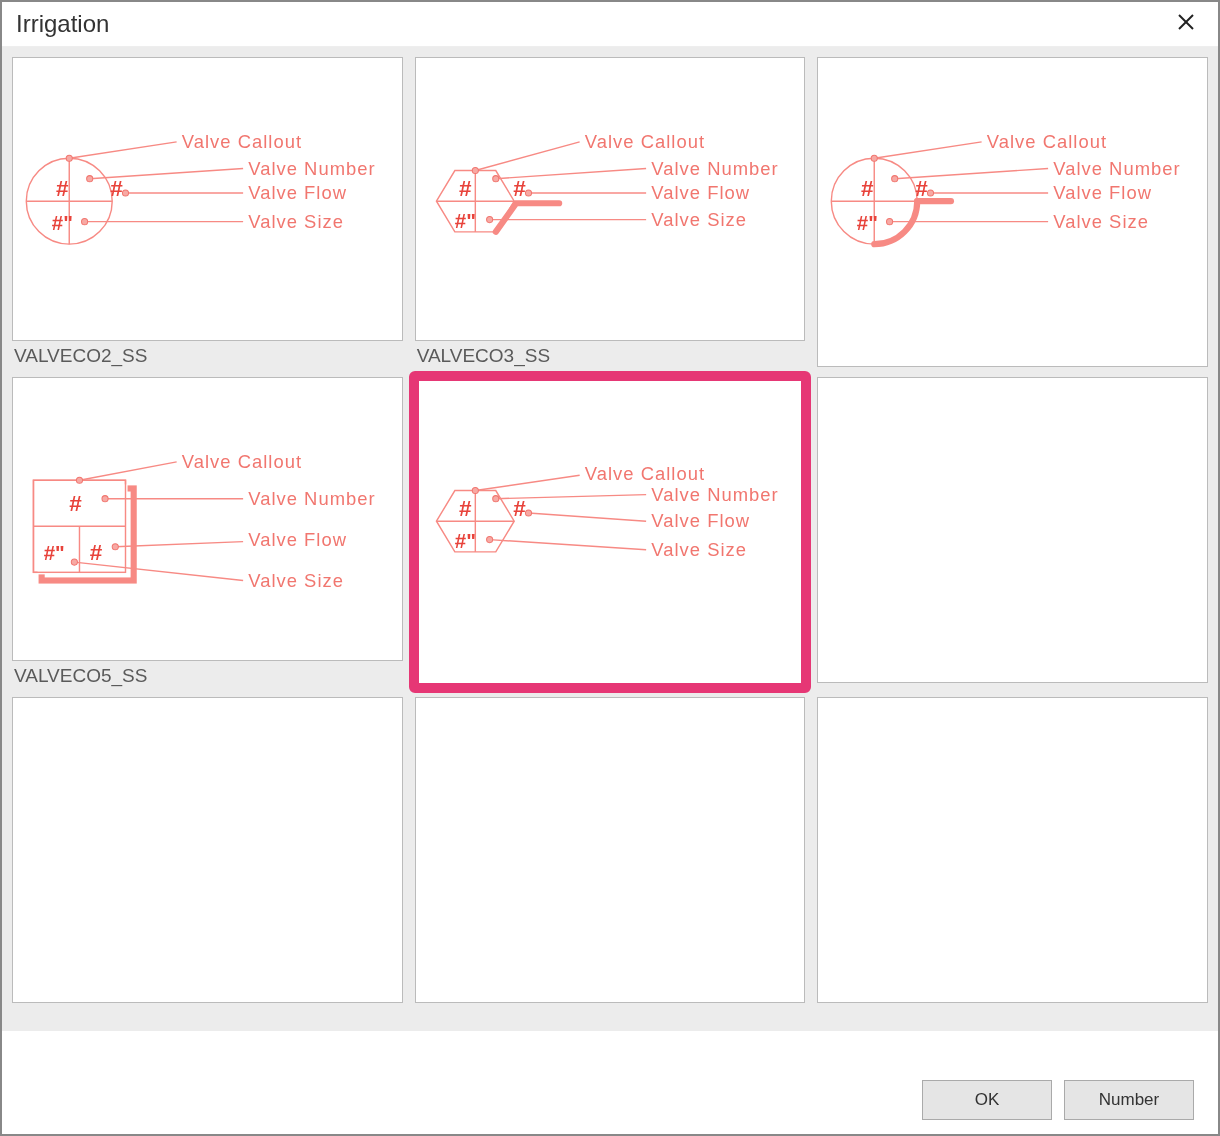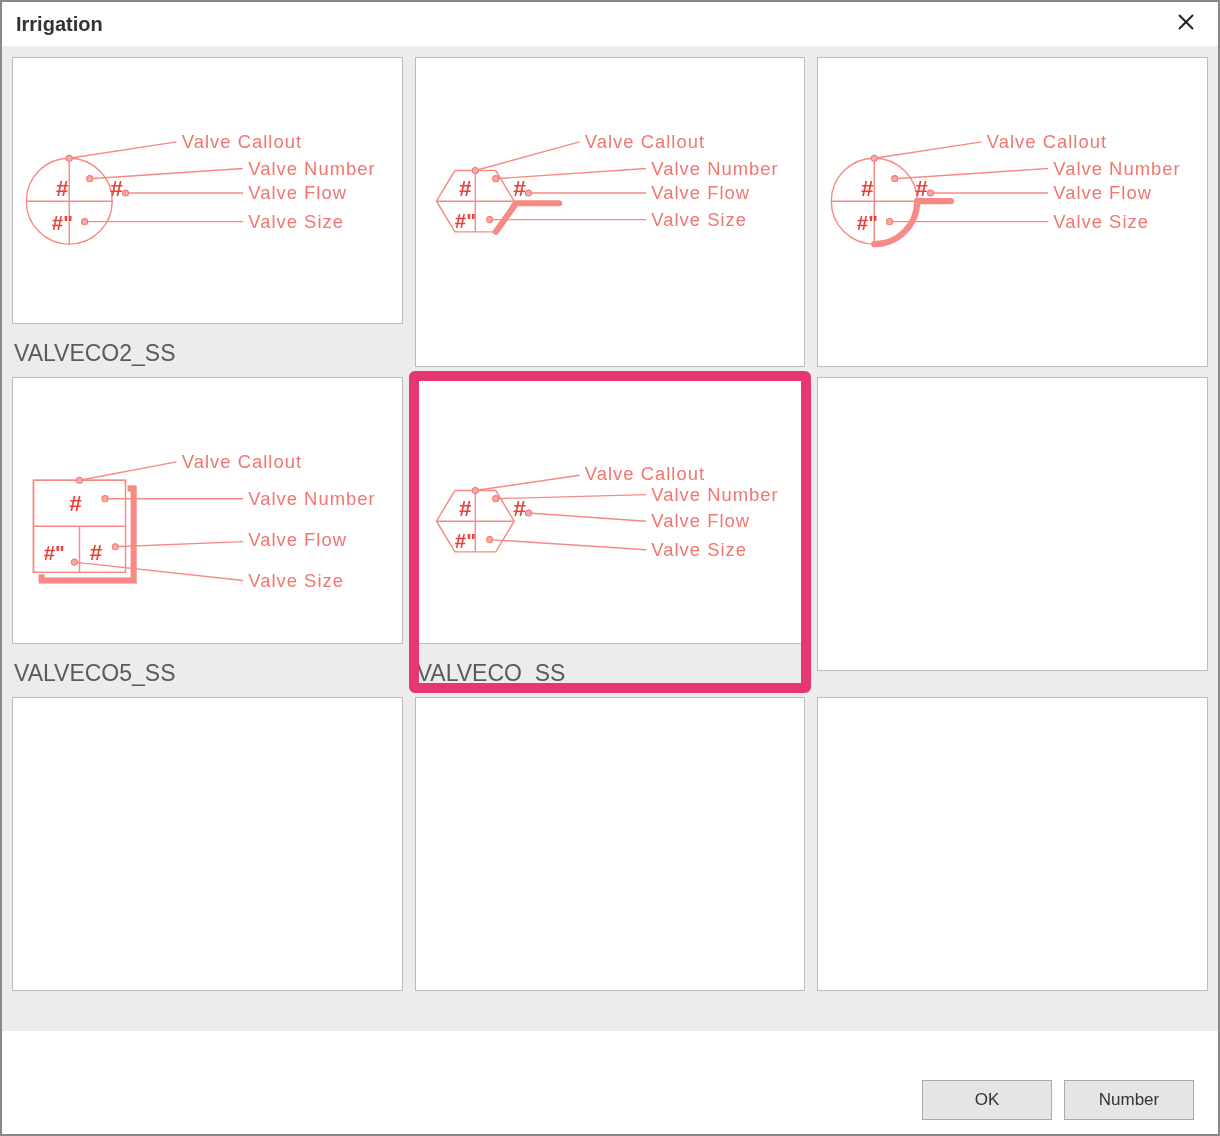--- a/index.html
+++ b/index.html
@@ -16,24 +16,23 @@
       border: 2px solid #888;
       display: flex;
       flex-direction: column;
       background: #fff;
     }
     .titlebar {
       display: flex;
       justify-content: space-between;
       align-items: center;
       padding: 6px 14px;
-      font-size: 20px;
+      font-size: 24px;
       color: #333;
       border-bottom: 1px solid #eee;
-      font-weight: bold;
     }
     .close-btn {
       font-size: 22px;
       cursor: pointer;
       padding: 4px 8px;
       line-height: 1;
       color: #222;
     }
     .content {
       flex: 1;
@@ -53,23 +52,23 @@
       flex-direction: column;
     }
     .thumb {
       flex: 1;
       background: #fff;
       border: 1px solid #bbb;
       position: relative;
       overflow: hidden;
     }
     .caption {
-      font-size: 23px;
+      font-size: 19px;
       color: #5a5a5a;
-      padding-top: 16px;
+      padding-top: 4px;
       padding-left: 2px;
     }
     .cell.highlighted {
       position: relative;
     }
     .cell.highlighted::after {
       content: '';
       position: absolute;
       top: -6px; left: -6px; right: -6px; bottom: -6px;
       border: 10px solid #e63775;
@@ -167,20 +166,21 @@
               <circle cx="78" cy="118" r="3" class="dot"></circle>
             <text x="230" y="114" class="red-text">Valve  Number</text>
             <line x1="110" y1="132" x2="225" y2="132" class="red"></line>
               <circle cx="110" cy="132" r="3" class="dot"></circle>
             <text x="230" y="138" class="red-text">Valve  Flow</text>
             <line x1="72" y1="158" x2="225" y2="158" class="red"></line>
               <circle cx="72" cy="158" r="3" class="dot"></circle>
             <text x="230" y="164" class="red-text">Valve  Size</text>
           </svg>
         </div>
+        <div class="caption">VALVECO3_SS</div>
       </div>
 
       <div class="cell">
         <div class="thumb">
           <svg viewBox="0 0 380 270" class="schematic">
             <circle cx="55" cy="140" r="42" class="red"></circle>
             <path d="M55 182 A42 42 0 0 0 97 140" class="red-thick"></path>
             <line x1="97" y1="140" x2="130" y2="140" class="red-thick"></line>
             <line x1="13" y1="140" x2="97" y2="140" class="red"></line>
             <line x1="55" y1="98" x2="55" y2="182" class="red"></line>
@@ -248,21 +248,20 @@
               <circle cx="78" cy="118" r="3" class="dot"></circle>
             <text x="230" y="120" class="red-text">Valve  Number</text>
             <line x1="110" y1="132" x2="225" y2="140" class="red"></line>
               <circle cx="110" cy="132" r="3" class="dot"></circle>
             <text x="230" y="146" class="red-text">Valve  Flow</text>
             <line x1="72" y1="158" x2="225" y2="168" class="red"></line>
               <circle cx="72" cy="158" r="3" class="dot"></circle>
             <text x="230" y="174" class="red-text">Valve  Size</text>
           </svg>
         </div>
-        <div class="caption">VALVECO_SS</div>
       </div>
 
       <div class="cell">
         <div class="thumb"></div>
         <div class="caption"></div>
       </div>
       <div class="cell">
         <div class="thumb"></div>
         <div class="caption"></div>
       </div>

